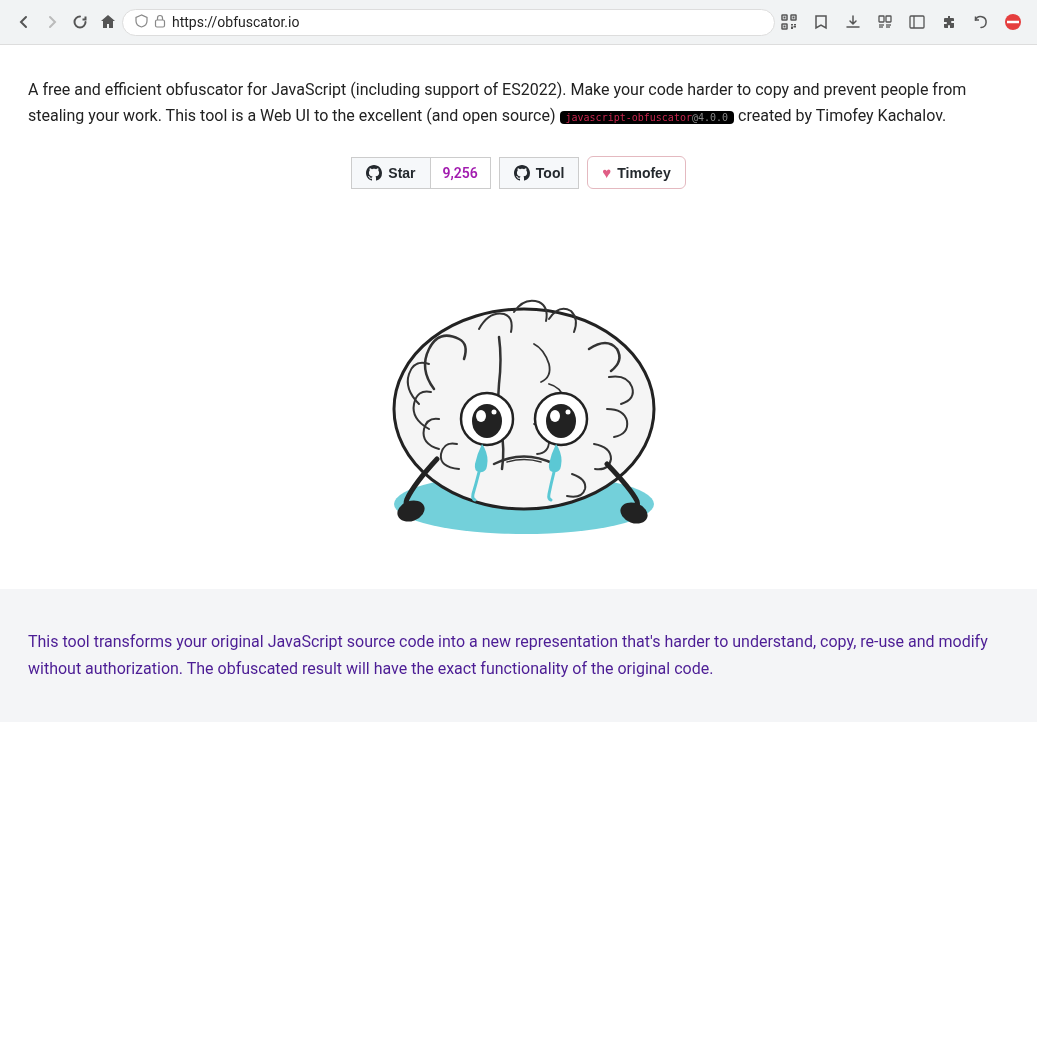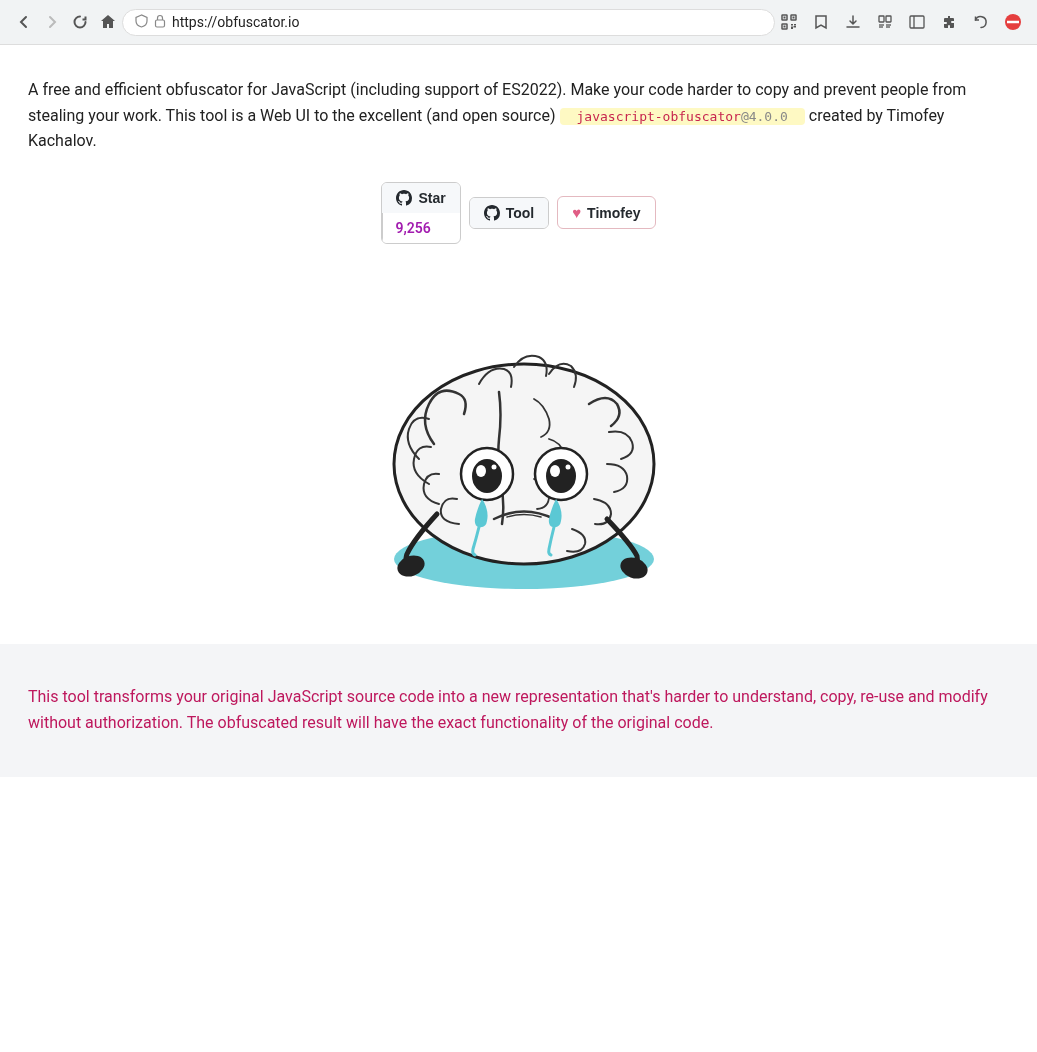--- a/index.html
+++ b/index.html
@@ -66,50 +66,49 @@
     }
 
     .page-description {
       font-size: 16px;
       color: #222;
       line-height: 1.6;
       margin-bottom: 24px;
     }
 
     .inline-code {
-      background: #fef9c3;
+      background: #000000;
       border-radius: 4px;
-      padding: 1px 17px;
+      padding: 1px 6px;
       font-family: 'Consolas', 'Monaco', monospace;
-      font-size: 13px;
+      font-size: 10px;
       color: #c7254e;
     }
 
     .inline-code .version {
       color: #888;
     }
 
     
     .github-buttons {
       display: flex;
       gap: 0;
       align-items: center;
       justify-content: center;
       margin: 28px 0 20px 0;
       flex-wrap: wrap;
       gap: 8px;
     }
 
     .gh-btn-group {
       display: flex;
-      align-items: flex-start;
+      align-items: flex-end;
       border: 1px solid #ccc;
-      border-radius: 6px;
+      border-radius: 0;
       overflow: hidden;
-      flex-direction: column;
     }
 
     .gh-btn {
       display: flex;
       align-items: center;
       gap: 6px;
       padding: 7px 14px;
       background: #f6f8fa;
       border: none;
       font-size: 14px;
@@ -167,21 +166,21 @@
 
     .section-title {
       font-size: 24px;
       font-weight: 700;
       color: #111;
       margin-bottom: 16px;
     }
 
     .section-text {
       font-size: 16px;
-      color: #be185d;
+      color: #4c1d95;
       line-height: 1.65;
     }
 
     
     .gh-logo {
       width: 16px;
       height: 16px;
       display: inline-block;
       vertical-align: middle;
     }

